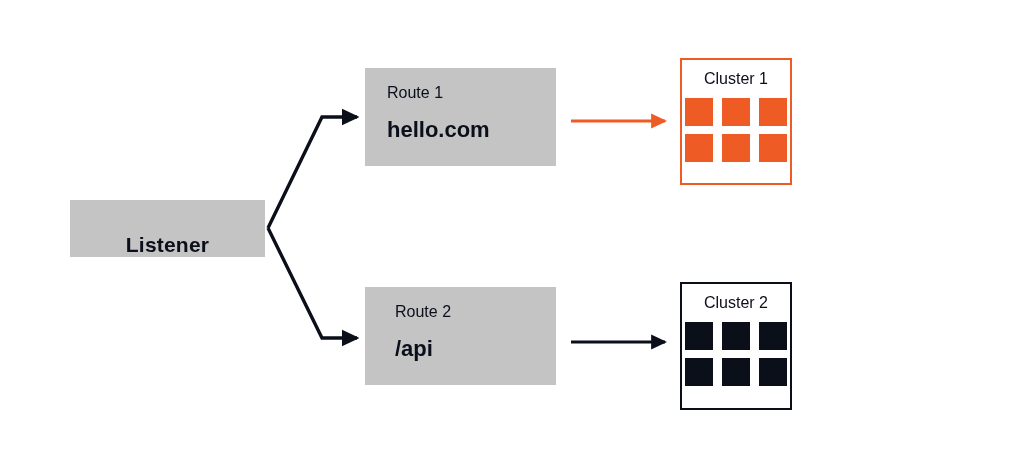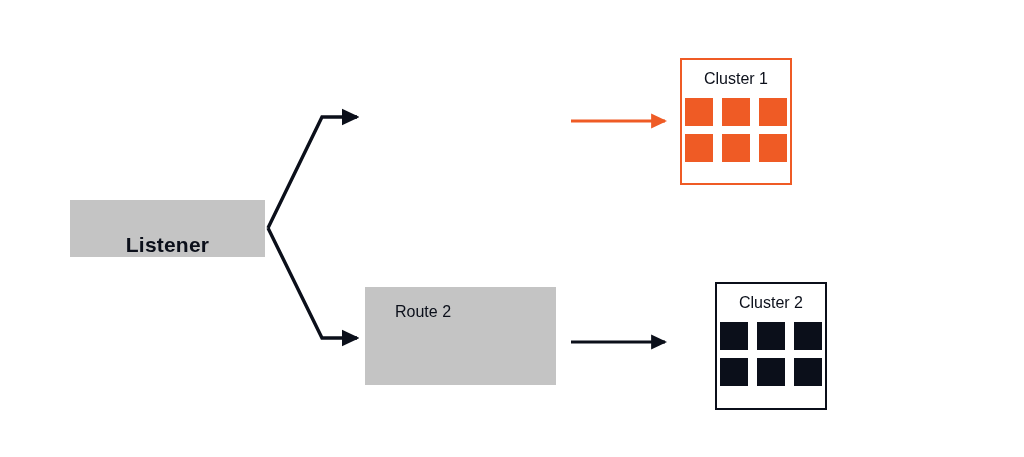--- a/index.html
+++ b/index.html
@@ -78,21 +78,20 @@
   }
   .cluster-1 {
     top: 58px;
     height: 127px;
     border-color: #ef5b25;
   }
   .cluster-2 {
     top: 282px;
     height: 128px;
     border-color: #0b0f1a;
-    margin-left: 35px;
   }
   .cluster-title {
     font-size: 16px;
     color: #0b0f1a;
     margin-top: 10px;
     line-height: 1.1;
   }
   .cluster-grid {
     margin-top: 10px;
     display: grid;
@@ -138,23 +137,28 @@
 
     <path d="M 571 121 L 665 121" fill="none" stroke="#ef5b25" stroke-width="3.1" marker-end="url(#arrow-orange)"></path>
 
     <path d="M 571 342 L 665 342" fill="none" stroke="#0b0f1a" stroke-width="3.1" marker-end="url(#arrow-dark)"></path>
   </svg>
 
   <div class="node-box listener">
     <span class="listener-label">Listener</span>
   </div>
 
+  <div class="node-box route route-1">
+    <div class="route-title">Route 1</div>
+    <div class="route-value">hello.com</div>
+  </div>
 
   <div class="node-box route route-2">
     <div class="route-title">Route 2</div>
+    <div class="route-value">/api</div>
   </div>
 
   <div class="cluster cluster-1">
     <div class="cluster-title">Cluster 1</div>
     <div class="cluster-grid">
       <div class="cluster-cell"></div>
       <div class="cluster-cell"></div>
       <div class="cluster-cell"></div>
       <div class="cluster-cell"></div>
       <div class="cluster-cell"></div>

